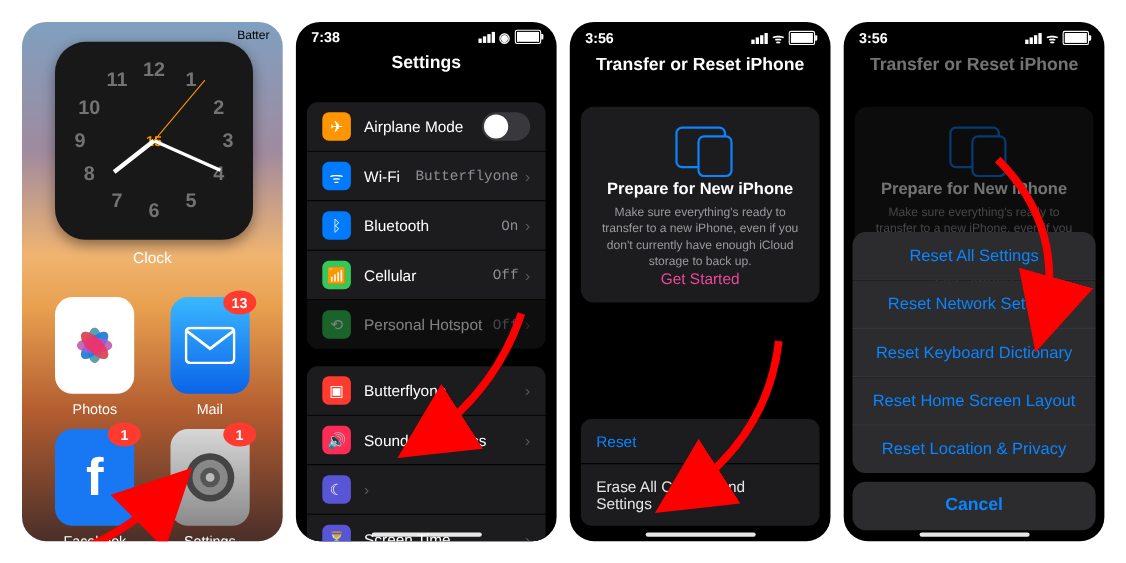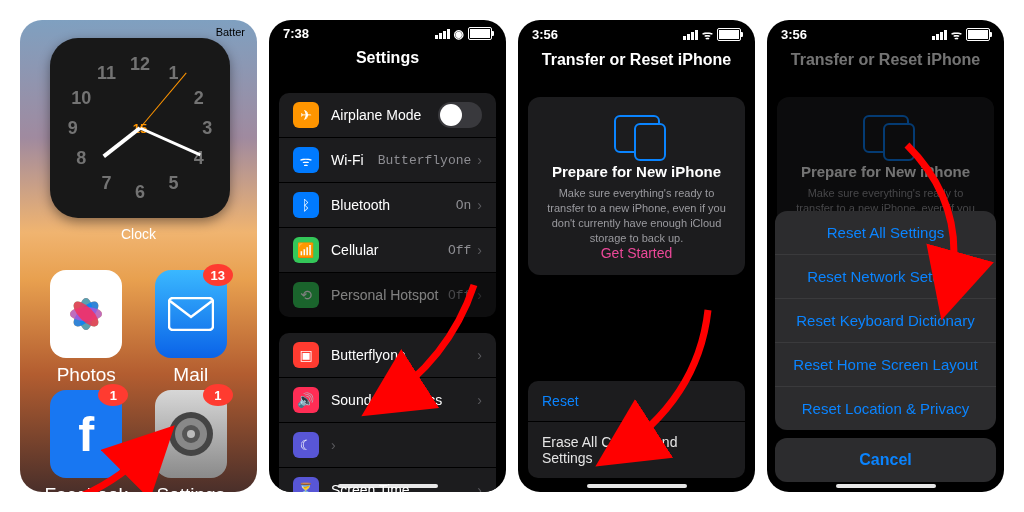--- a/index.html
+++ b/index.html
@@ -10,21 +10,21 @@
   .p1 .batt{position:absolute;top:6px;right:12px;font-size:11px;color:#000;}
   .clockwidget{position:absolute;top:18px;left:30px;width:180px;height:180px;background:#181818;border-radius:28px;box-shadow:0 4px 12px rgba(0,0,0,.4);}
   .clockface{position:absolute;inset:6px;border-radius:50%;}
   .num{position:absolute;font-size:18px;font-weight:600;color:#737373;transform:translate(-50%,-50%);}
   .hand{position:absolute;left:50%;top:50%;transform-origin:bottom center;}
   .clocklabel{position:absolute;top:206px;left:0;right:0;text-align:center;font-size:14px;color:#fff;}
   .approw{position:absolute;left:0;right:0;display:flex;justify-content:space-around;padding:0 14px;}
   .row1{top:250px;} .row2{top:370px;}
   .app{width:90px;text-align:center;}
   .appicon{width:72px;height:88px;border-radius:16px;margin:0 auto 6px;position:relative;display:flex;align-items:center;justify-content:center;font-size:34px;}
-  .applabel{font-size:19px;color:#fff;}
+  .applabel{font-size:13px;color:#fff;}
   .badge{position:absolute;top:-6px;right:-6px;background:#ff3b30;border-radius:50%;min-width:22px;height:22px;font-size:13px;font-weight:700;display:flex;align-items:center;justify-content:center;padding:0 4px;}
   .photos{background:#fff;}
   .mail{background:linear-gradient(#3ab8ff,#0a63e8);}
   .fb{background:#1877f2;color:#fff;font-weight:900;font-size:48px;font-family:Arial;}
   .gear{background:linear-gradient(#d7d7d7,#8a8a8a);}
   
   .dark{background:#000;}
   .status{display:flex;justify-content:space-between;align-items:center;padding:6px 14px 2px;font-size:13px;font-weight:600;}
   .sicons{display:flex;gap:4px;align-items:center;}
   .bars{display:flex;gap:1px;align-items:flex-end;}

